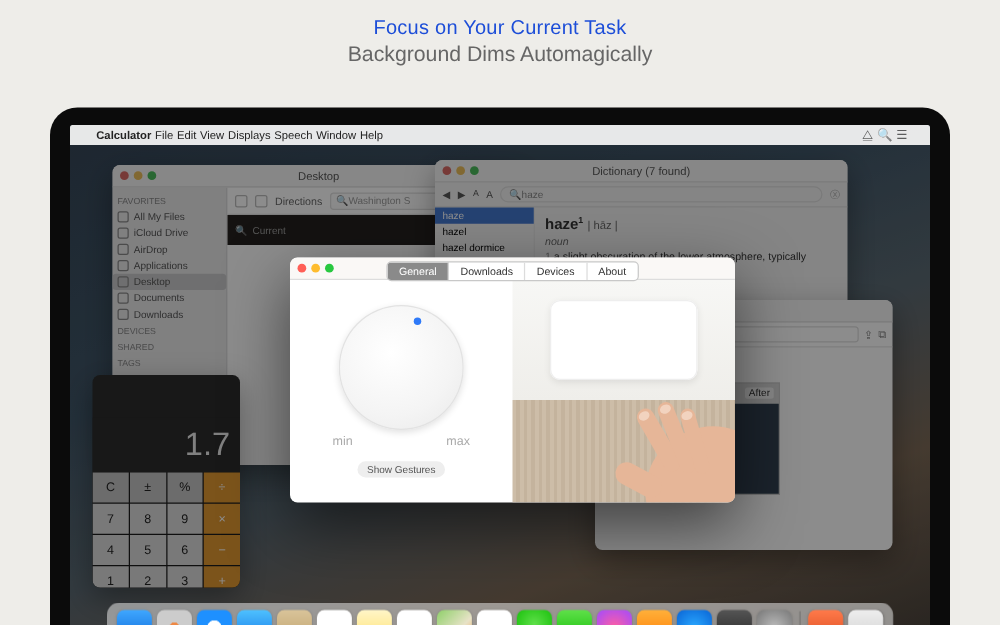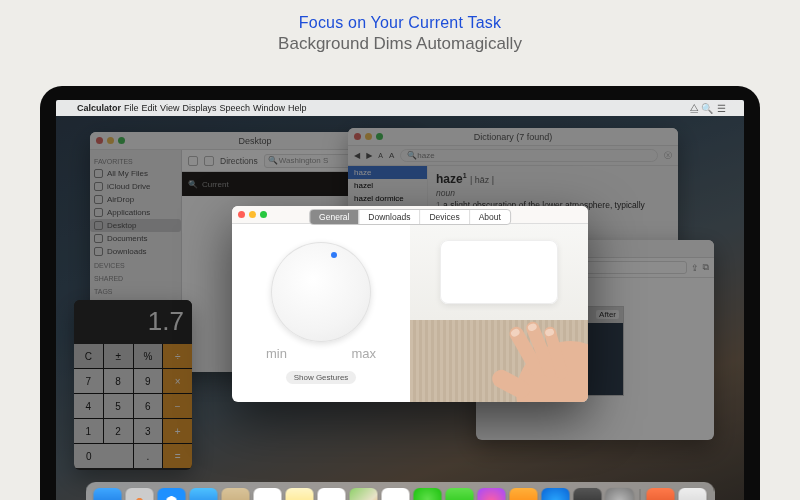--- a/index.html
+++ b/index.html
@@ -37,21 +37,21 @@
   .finder .side .ico { width:9px; height:9px; border:1px solid #888; border-radius:2px; }
   .finder .main { flex:1; background:#fff; font-size:8.5px; color:#333; }
   .finder .toolbar { height:22px; border-bottom:1px solid #e3e3e3; display:flex; align-items:center; padding:0 6px; gap:6px; }
   .finder .nav { width:10px;height:10px;border:1px solid #bbb;border-radius:2px; }
   .finder .search { flex:1; height:14px; border:1px solid #ddd; border-radius:3px; background:#fafafa; font-size:8px; color:#999; padding:0 4px; display:flex; align-items:center; }
   .finder .row { padding:3px 8px; }
   .finder .row.sel { background:#d7e4f4; }
 
   
   .calc { top:200px; left:18px; width:118px; height:170px; background:#2b2b2b; }
-  .calc .disp { height:44px; background:#2b2b2b; color:#e9e9e9; text-align:right; font-size:26px; font-weight:200; padding:6px 8px 0 0; }
+  .calc .disp { height:44px; background:#2b2b2b; color:#e9e9e9; text-align:right; font-size:26px; font-weight:200; padding:6px 8px 0 0;margin-top:34px; }
   .calc .keys { display:grid; grid-template-columns:repeat(4,1fr); grid-auto-rows:24px; gap:1px; background:#1c1c1c; }
   .calc .k { display:flex; align-items:center; justify-content:center; font-size:10px; color:#222; background:#d0d0d0; }
   .calc .k.fn { background:#c4c4c4; color:#222; }
   .calc .k.op { background:#fe9500; color:#fff; }
   .calc .k.num { background:#dcdcdc; }
   .calc .k.zero { grid-column: span 2; justify-content:flex-start; padding-left:12px; }
 
   
   .dict { top:28px; left:292px; width:330px; height:200px; }
   .dict .dtool { height:20px; border-bottom:1px solid #e0e0e0; display:flex; align-items:center; padding:0 6px; gap:6px; font-size:8px; color:#555; }
@@ -86,21 +86,21 @@
   .prefs { top:106px; left:176px; width:356px; height:196px; background:#fff; z-index:40; box-shadow:0 18px 50px rgba(0,0,0,.55); }
   .prefs .titlebar { background:#faf8f6; }
   .prefs .seg { position:absolute; left:50%; transform:translateX(-50%); top:3px; display:flex; border:1px solid #c8c8c8; border-radius:4px; overflow:hidden; font-size:8.5px; background:#fff; }
   .prefs .seg span { padding:2px 9px; border-right:1px solid #dcdcdc; color:#333; }
   .prefs .seg span:last-child{ border-right:none; }
   .prefs .seg span.sel { background:#8a8a8a; color:#fff; }
   .prefs .pbody { display:flex; height:calc(100% - 18px); }
   .prefs .dialwrap { width:50%; display:flex; flex-direction:column; align-items:center; justify-content:center; position:relative; }
   .dial { width:100px; height:100px; border-radius:50%; background:radial-gradient(circle at 42% 38%, #fff, #f4f4f4 60%, #e8e8e8); box-shadow: inset 0 0 0 1px #e2e2e2, 0 2px 6px rgba(0,0,0,.12); position:relative; }
   .dial .dot { position:absolute; width:6px; height:6px; background:#2f7af8; border-radius:50%; top:10px; left:60px; }
-  .minmax { width:110px; display:flex; justify-content:space-between; font-size:13px; color:#aaa; margin-top:4px; }
+  .minmax { width:110px; display:flex; justify-content:space-between; font-size:10px; color:#aaa; margin-top:4px; }
   .gestbtn { margin-top:10px; font-size:8px; color:#555; background:#eee; padding:2px 8px; border-radius:9px; }
   .prefs .demo { width:50%; display:flex; flex-direction:column; }
   .prefs .trackpad { flex:0 0 54%; background:linear-gradient(#f7f7f5,#efeeea); display:flex; align-items:center; justify-content:center; }
   .prefs .trackpad .pad { width:66%; height:66%; background:#fff; border-radius:8px; box-shadow:0 2px 6px rgba(0,0,0,.08), inset 0 0 0 1px #eee; }
   .prefs .wood { flex:1; background:repeating-linear-gradient(90deg,#cdbda8 0 3px,#c4b39d 3px 6px); position:relative; overflow:hidden; }
   .hand { position:absolute; right:-10px; bottom:-12px; width:120px; height:110px; }
   .palm { position:absolute; right:-22px; bottom:-28px; width:104px; height:100px; background:#e6b698; border-radius:50% 48% 40% 50%; transform:rotate(-22deg); }
   .finger { position:absolute; background:#e6b698; border-radius:10px; }
   .f1 { width:14px; height:56px; right:64px; bottom:34px; transform:rotate(-30deg); }
   .f2 { width:13px; height:60px; right:50px; bottom:34px; transform:rotate(-22deg); }

